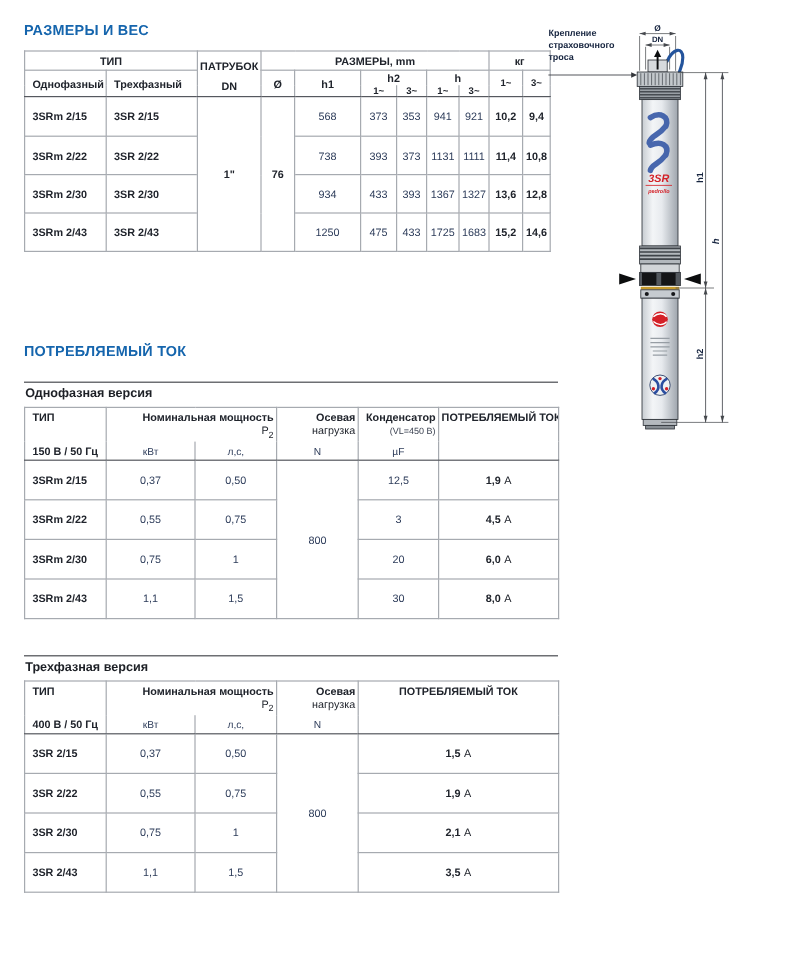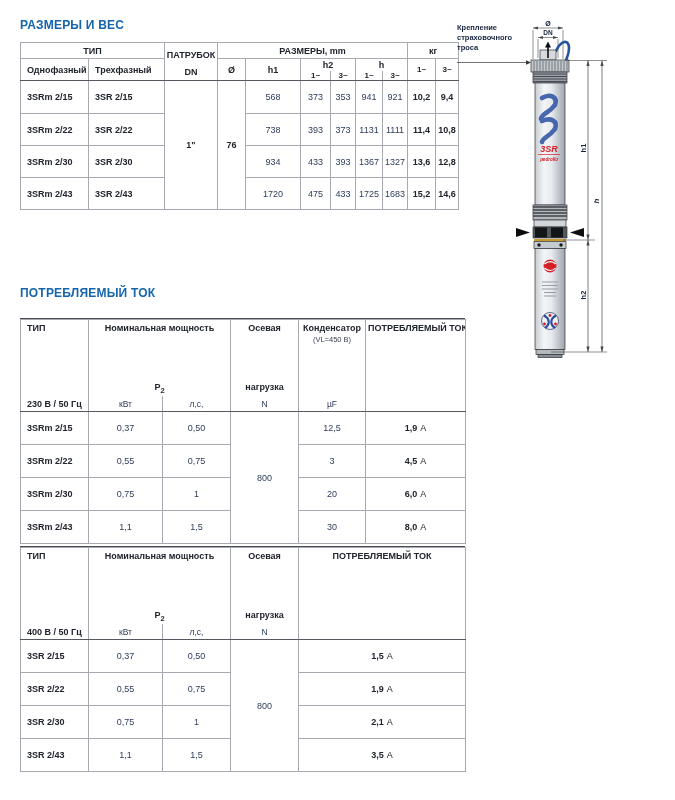--- a/index.html
+++ b/index.html
@@ -18,22 +18,22 @@
   .small-ph{font-size:8px;}
   
   .t1{position:absolute;left:20px;top:42px;width:438px;}
   .t1 .stack{display:flex;flex-direction:column;align-items:center;gap:7px;padding-top:3px;}
   
   .sect{position:absolute;left:20px;width:445px;border-top:1.5px solid #4a4d52;}
   .sect .stitle{font-size:10.5px;font-weight:bold;color:#1d2026;padding:3px 0 3px 1px;height:14px;}
   .t23{width:445px;}
   .t23 .hr1 th{vertical-align:top;padding-top:3px;border-bottom:hidden;}
   .t23 .hr1 th.hb{border-bottom:1.5px solid #55585e !important;}
-  .t23 .l1,.t23 .l2{display:block;line-height:11px;}
-  .t23 .l2{font-weight:bold;margin-top:48px;}
+  .t23 .l1,.t23 .l2{display:block;line-height:11px;text-align:right;}
+  .t23 .l2{font-weight:normal;}
   .capsub{font-weight:400;font-size:7.5px;color:#3a4150;}
   .unitrow th{font-weight:400;color:#2d3c5a;font-size:8.5px;}
   .unitrow .volt{font-weight:bold;color:#20242c;font-size:9px;}
   .amp b{font-weight:bold;color:#20242c;}
   .au{margin-left:3px;font-weight:400;color:#20242c;}
   
   .fig{position:absolute;left:455px;top:18px;width:220px;height:352px;}
   .logo{position:absolute;left:468px;top:744px;width:200px;height:52px;}
   .logo-text{position:absolute;left:60px;top:14px;font-size:31px;font-weight:bold;color:#1d2c52;
              letter-spacing:2px;transform:scaleX(1.12);transform-origin:left;}
@@ -119,21 +119,21 @@
       <td class="num">433</td>
       <td class="num">393</td>
       <td class="num">1367</td>
       <td class="num">1327</td>
       <td class="b">13,6</td>
       <td class="b">12,8</td>
     </tr>
     <tr style="height:32px">
       <td class="lt b">3SRm 2/43</td>
       <td class="lt b">3SR 2/43</td>
-      <td class="num">1720</td>
+      <td class="num">1250</td>
       <td class="num">475</td>
       <td class="num">433</td>
       <td class="num">1725</td>
       <td class="num">1683</td>
       <td class="b">15,2</td>
       <td class="b">14,6</td>
     </tr>
   </tbody>
     </table>
 
@@ -285,20 +285,21 @@
         <polygon points="147,42.5 145.4,48 148.6,48" fill="#45484d"></polygon>
         <polygon points="147,334 145.4,328.5 148.6,328.5" fill="#45484d"></polygon>
         <text transform="translate(144,183) rotate(-90)" font-size="8" font-weight="bold" font-style="italic" fill="#16243f" text-anchor="middle">h</text>
       </g>
     </svg>
   </div>
 
   <div class="sec-title" style="top:286px;">ПОТРЕБЛЯЕМЫЙ ТОК</div>
 
   <div class="sect" style="top:318px;">
+    <div class="stitle">Однофазная версия</div>
     <table class="t23">
       <colgroup>
         <col style="width:68px">
           <col style="width:74px">
           <col style="width:68px">
         <col style="width:68px">
           <col style="width:67px">
           <col style="width:100px">
       </colgroup>
       <tbody>
@@ -312,21 +313,21 @@
           <span class="l1">Осевая</span>
           <span class="l2">нагрузка</span>
         </th>
         <th>
           <span class="l1">Конденсатор</span>
           <span class="l1 capsub">(VL=450 В)</span>
         </th>
         <th rowspan="2" class="hb">ПОТРЕБЛЯЕМЫЙ ТОК</th>
       </tr>
       <tr class="unitrow" style="height:16px">
-        <th class="lt volt hb">230 В / 50 Гц</th>
+        <th class="lt volt hb">150 В / 50 Гц</th>
         <th class="hb">кВт</th>
         <th class="hb">л,с,</th>
         <th class="hb">N</th>
         <th class="hb">µF</th>
       </tr>
       <tr style="height:33px">
         <td class="lt b">3SRm 2/15</td>
         <td class="num">0,37</td>
         <td class="num">0,50</td>
         <td rowspan="4" class="num">800</td>
@@ -352,20 +353,21 @@
         <td class="num">1,1</td>
         <td class="num">1,5</td>
         <td class="num">30</td>
         <td class="amp"><b>8,0</b><span class="au">A</span></td>
       </tr>
     </tbody>
       </table>
   </div>
 
   <div class="sect" style="top:546px;">
+    <div class="stitle">Трехфазная версия</div>
     <table class="t23">
       <colgroup>
         <col style="width:68px">
           <col style="width:74px">
           <col style="width:68px">
         <col style="width:68px">
           <col style="width:167px">
       </colgroup>
       <tbody>
           <tr class="hr1" style="height:24px">

